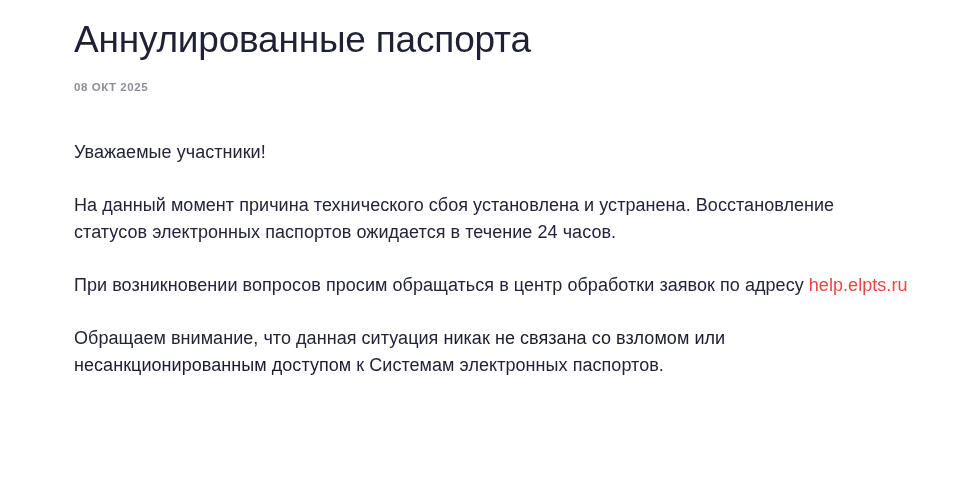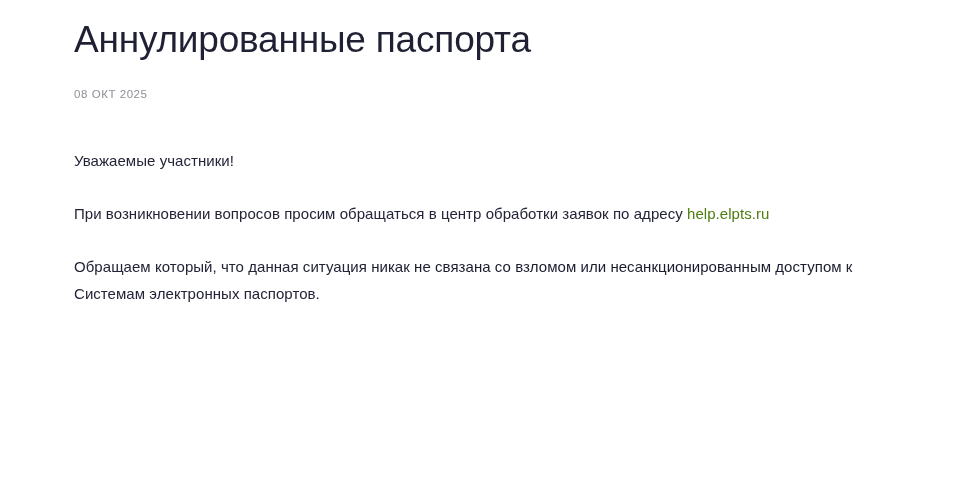--- a/index.html
+++ b/index.html
@@ -41,57 +41,57 @@
     line-height: 44px;
     font-weight: 300;
     letter-spacing: -0.2px;
     color: #1f2033;
     white-space: nowrap;
   }
 
   .date-line {
     position: absolute;
     left: 0;
-    top: 87px;
+    top: 80px;
     font-size: 11.5px;
     line-height: 14px;
     letter-spacing: 0.55px;
-    font-weight: 400;
+    font-weight: 700;
     color: #8e8e97;
     text-transform: uppercase;
     white-space: nowrap;
   }
 
   .body-block {
     position: absolute;
     left: 0;
     top: 135px;
     width: 838px;
   }
 
   p.para {
-    margin: 12px 0 26px 0;
+    margin: 4px 0 26px 0;
     padding: 0;
-    font-size: 15px;
+    font-size: 18px;
     line-height: 27px;
     font-weight: 400;
     color: #232437;
     letter-spacing: 0.05px;
   }
 
   p.para:last-child {
     margin-bottom: 0;
   }
 
   .greeting {
     margin-bottom: 27px;
   }
 
   .link {
-    color: #4d7c0f;
+    color: #ef4444;
     text-decoration: none;
     cursor: pointer;
   }
 
   .bold {
     font-weight: 400;
     color: #1b1c2e;
   }
 </style>
 </head>
@@ -102,20 +102,21 @@
 
     <h1 class="page-title">Аннулированные паспорта</h1>
 
     <div class="date-line">08 ОКТ 2025</div>
 
     <div class="body-block">
 
       <p class="para greeting">Уважаемые участники!</p>
 
 
+      <p class="para">На данный момент причина технического сбоя установлена и устранена. Восстановление статусов электронных паспортов ожидается в течение 24 часов.</p>
 
       <p class="para"><span>При возникновении вопросов просим обращаться в центр обработки заявок по адресу </span><a class="link">help.elpts.ru</a></p>
 
-      <p class="para"><span>Обращаем который, что данная ситуация </span><strong class="bold">никак не связана со взломом или несанкционированным доступом</strong><span> к Системам электронных паспортов.</span></p>
+      <p class="para"><span>Обращаем внимание, что данная ситуация </span><strong class="bold">никак не связана со взломом или несанкционированным доступом</strong><span> к Системам электронных паспортов.</span></p>
 
     </div>
   </div>
 </div>
 
 </body></html>

